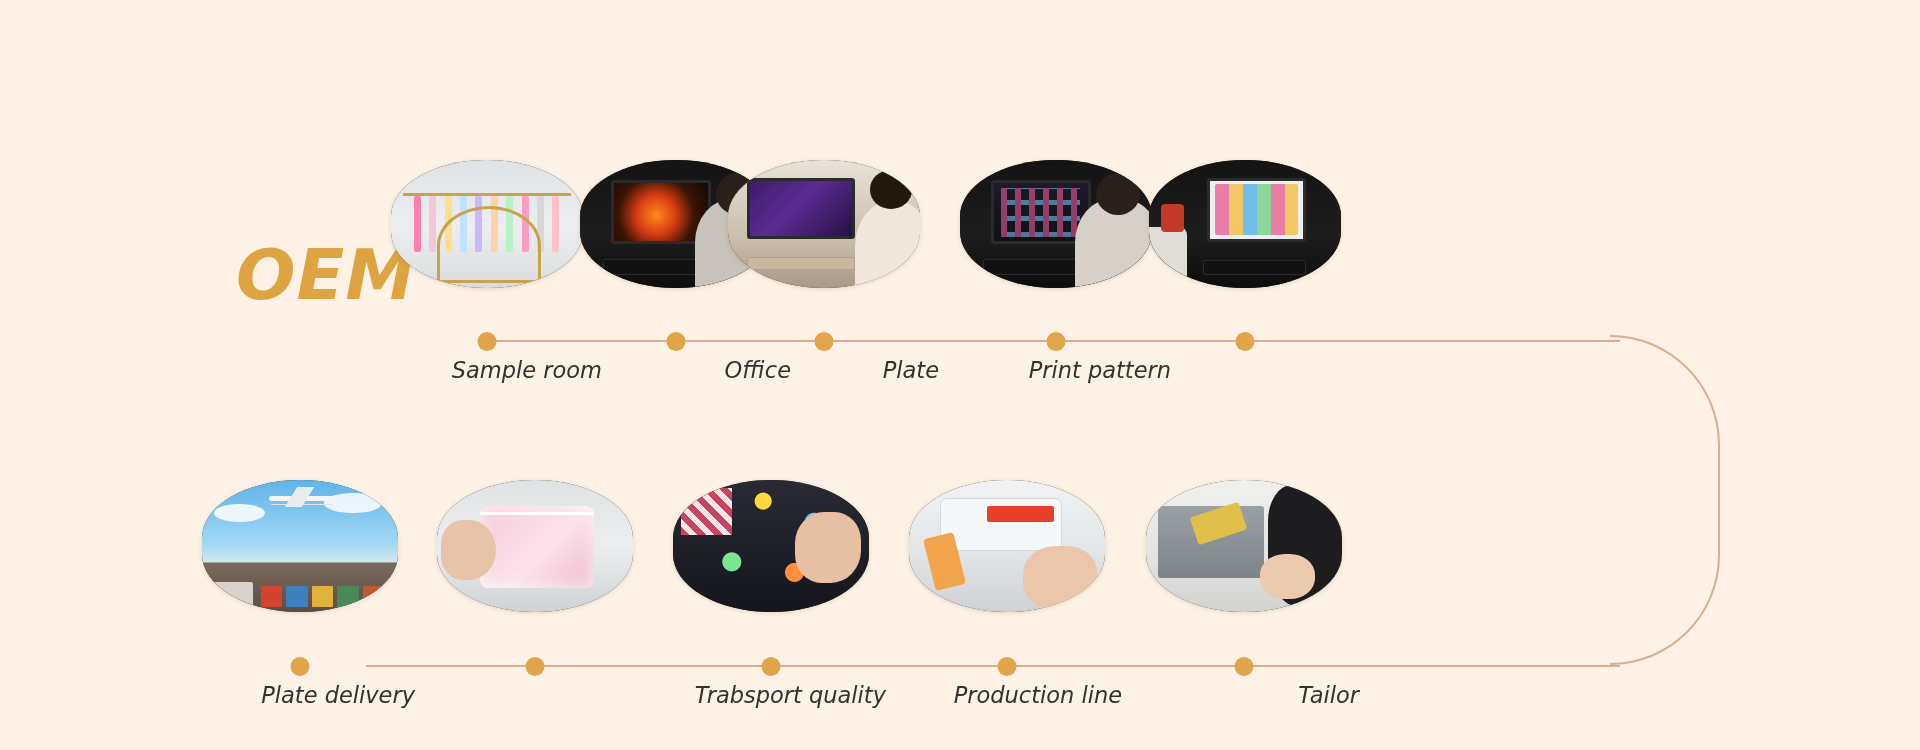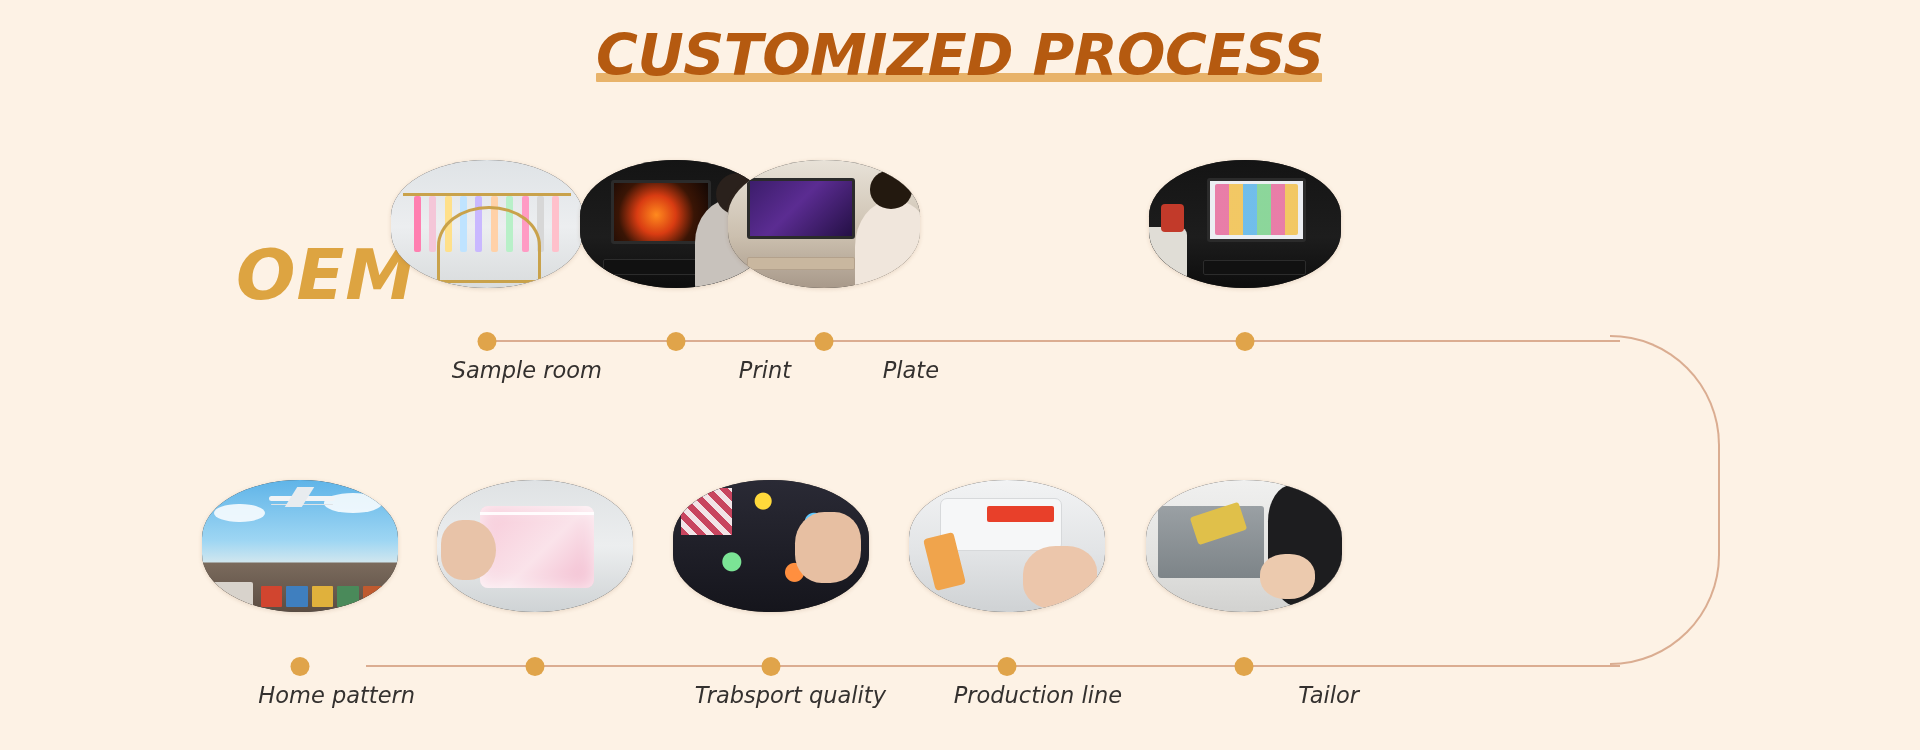--- a/index.html
+++ b/index.html
@@ -162,26 +162,20 @@
   .ph-cut .fab{position:absolute;left:6%;top:20%;width:54%;height:54%;background:linear-gradient(#9aa0a4,#7d8488);border-radius:3px;}
   .ph-cut .tool{position:absolute;left:24%;top:22%;width:26%;height:22%;background:#e0c04a;border-radius:3px;transform:rotate(-18deg);}
   .ph-cut .sleeve{position:absolute;right:-2%;top:4%;width:40%;height:92%;background:#1d1d1f;border-radius:30% 0 0 40%;}
   .ph-cut .hand{position:absolute;right:14%;bottom:10%;width:28%;height:34%;background:#eccaae;border-radius:46%;}
 </style>
 </head>
 <body>
 
 <div id="page">
 
-  <div class="title-wrap">
-    <span class="title-inner">
-      <span class="title-underline"></span>
-      <span class="title-text">CUSTOMIZED PROCESS</span>
-    </span>
-  </div>
 
   <div class="oem">OEM</div>
 
   <div class="wrap-curve"></div>
 
   <div class="row row-1">
     <div class="conn-line"></div>
 
     <div class="step" style="left:372px">
       <div class="thumb">
@@ -210,38 +204,52 @@
         <div class="ph ph-desk">
           <div class="mon">
               <div class="mon-in scr-flame"></div>
             </div>
           <div class="kb"></div>
           <div class="person"></div>
             <div class="head"></div>
         </div>
       </div>
       <div class="dot"></div>
-      <div class="step-label">Print</div>
+      <div class="step-label">Office</div>
     </div>
 
     <div class="step" style="left:709px">
       <div class="thumb">
         <div class="ph ph-desk" style="background:linear-gradient(#e8e2d8 0%,#cbbfae 60%,#a8998a 100%)">
           <div class="mon" style="left:10%;top:14%;width:56%;height:48%">
               <div class="mon-in scr-purple"></div>
             </div>
           <div class="kb" style="left:10%;bottom:14%;width:56%;height:10%;background:#c9b79f;border-color:#b3a18c"></div>
           <div class="person" style="right:-6%;bottom:-10%;width:40%;height:78%;background:#f0e6dc"></div>
           <div class="head" style="right:4%;top:8%;width:22%;height:30%;background:#23190f"></div>
         </div>
       </div>
       <div class="dot"></div>
       <div class="step-label">Plate</div>
     </div>
 
+    <div class="step" style="left:941px">
+      <div class="thumb">
+        <div class="ph ph-desk">
+          <div class="mon">
+              <div class="mon-in scr-grid"></div>
+            </div>
+          <div class="kb"></div>
+          <div class="person" style="background:#d6d0c8"></div>
+            <div class="head"></div>
+        </div>
+      </div>
+      <div class="dot"></div>
+      <div class="step-label">Print pattern</div>
+    </div>
 
     <div class="step" style="left:1130px">
       <div class="thumb">
         <div class="ph ph-desk">
           <div class="mon" style="left:30%;top:14%;width:52%;height:50%">
               <div class="mon-in scr-thumbs"></div>
             </div>
           <div class="kb" style="left:28%;bottom:10%;width:54%;height:12%"></div>
           <div class="person" style="left:-6%;right:auto;bottom:4%;width:26%;height:44%;background:#e0ddd6;border-radius:8px"></div>
           <div class="head" style="left:6%;right:auto;top:34%;width:12%;height:22%;background:#c23a2a;border-radius:4px"></div>
@@ -262,21 +270,21 @@
           <div class="plane"></div>
           <div class="cont" style="left:30%;background:#d1452f"></div>
           <div class="cont" style="left:43%;background:#3f7fbf"></div>
           <div class="cont" style="left:56%;background:#e0b13c"></div>
           <div class="cont" style="left:69%;background:#4a8a5a"></div>
           <div class="cont" style="left:82%;background:#bf5a2f"></div>
           <div class="truck"></div>
         </div>
       </div>
       <div class="dot"></div>
-      <div class="step-label">Home pattern</div>
+      <div class="step-label">Plate delivery</div>
     </div>
 
     <div class="step" style="left:420px">
       <div class="thumb">
         <div class="ph ph-bag">
           <div class="bag"></div>
             <div class="zip"></div>
             <div class="hand"></div>
         </div>
       </div>

